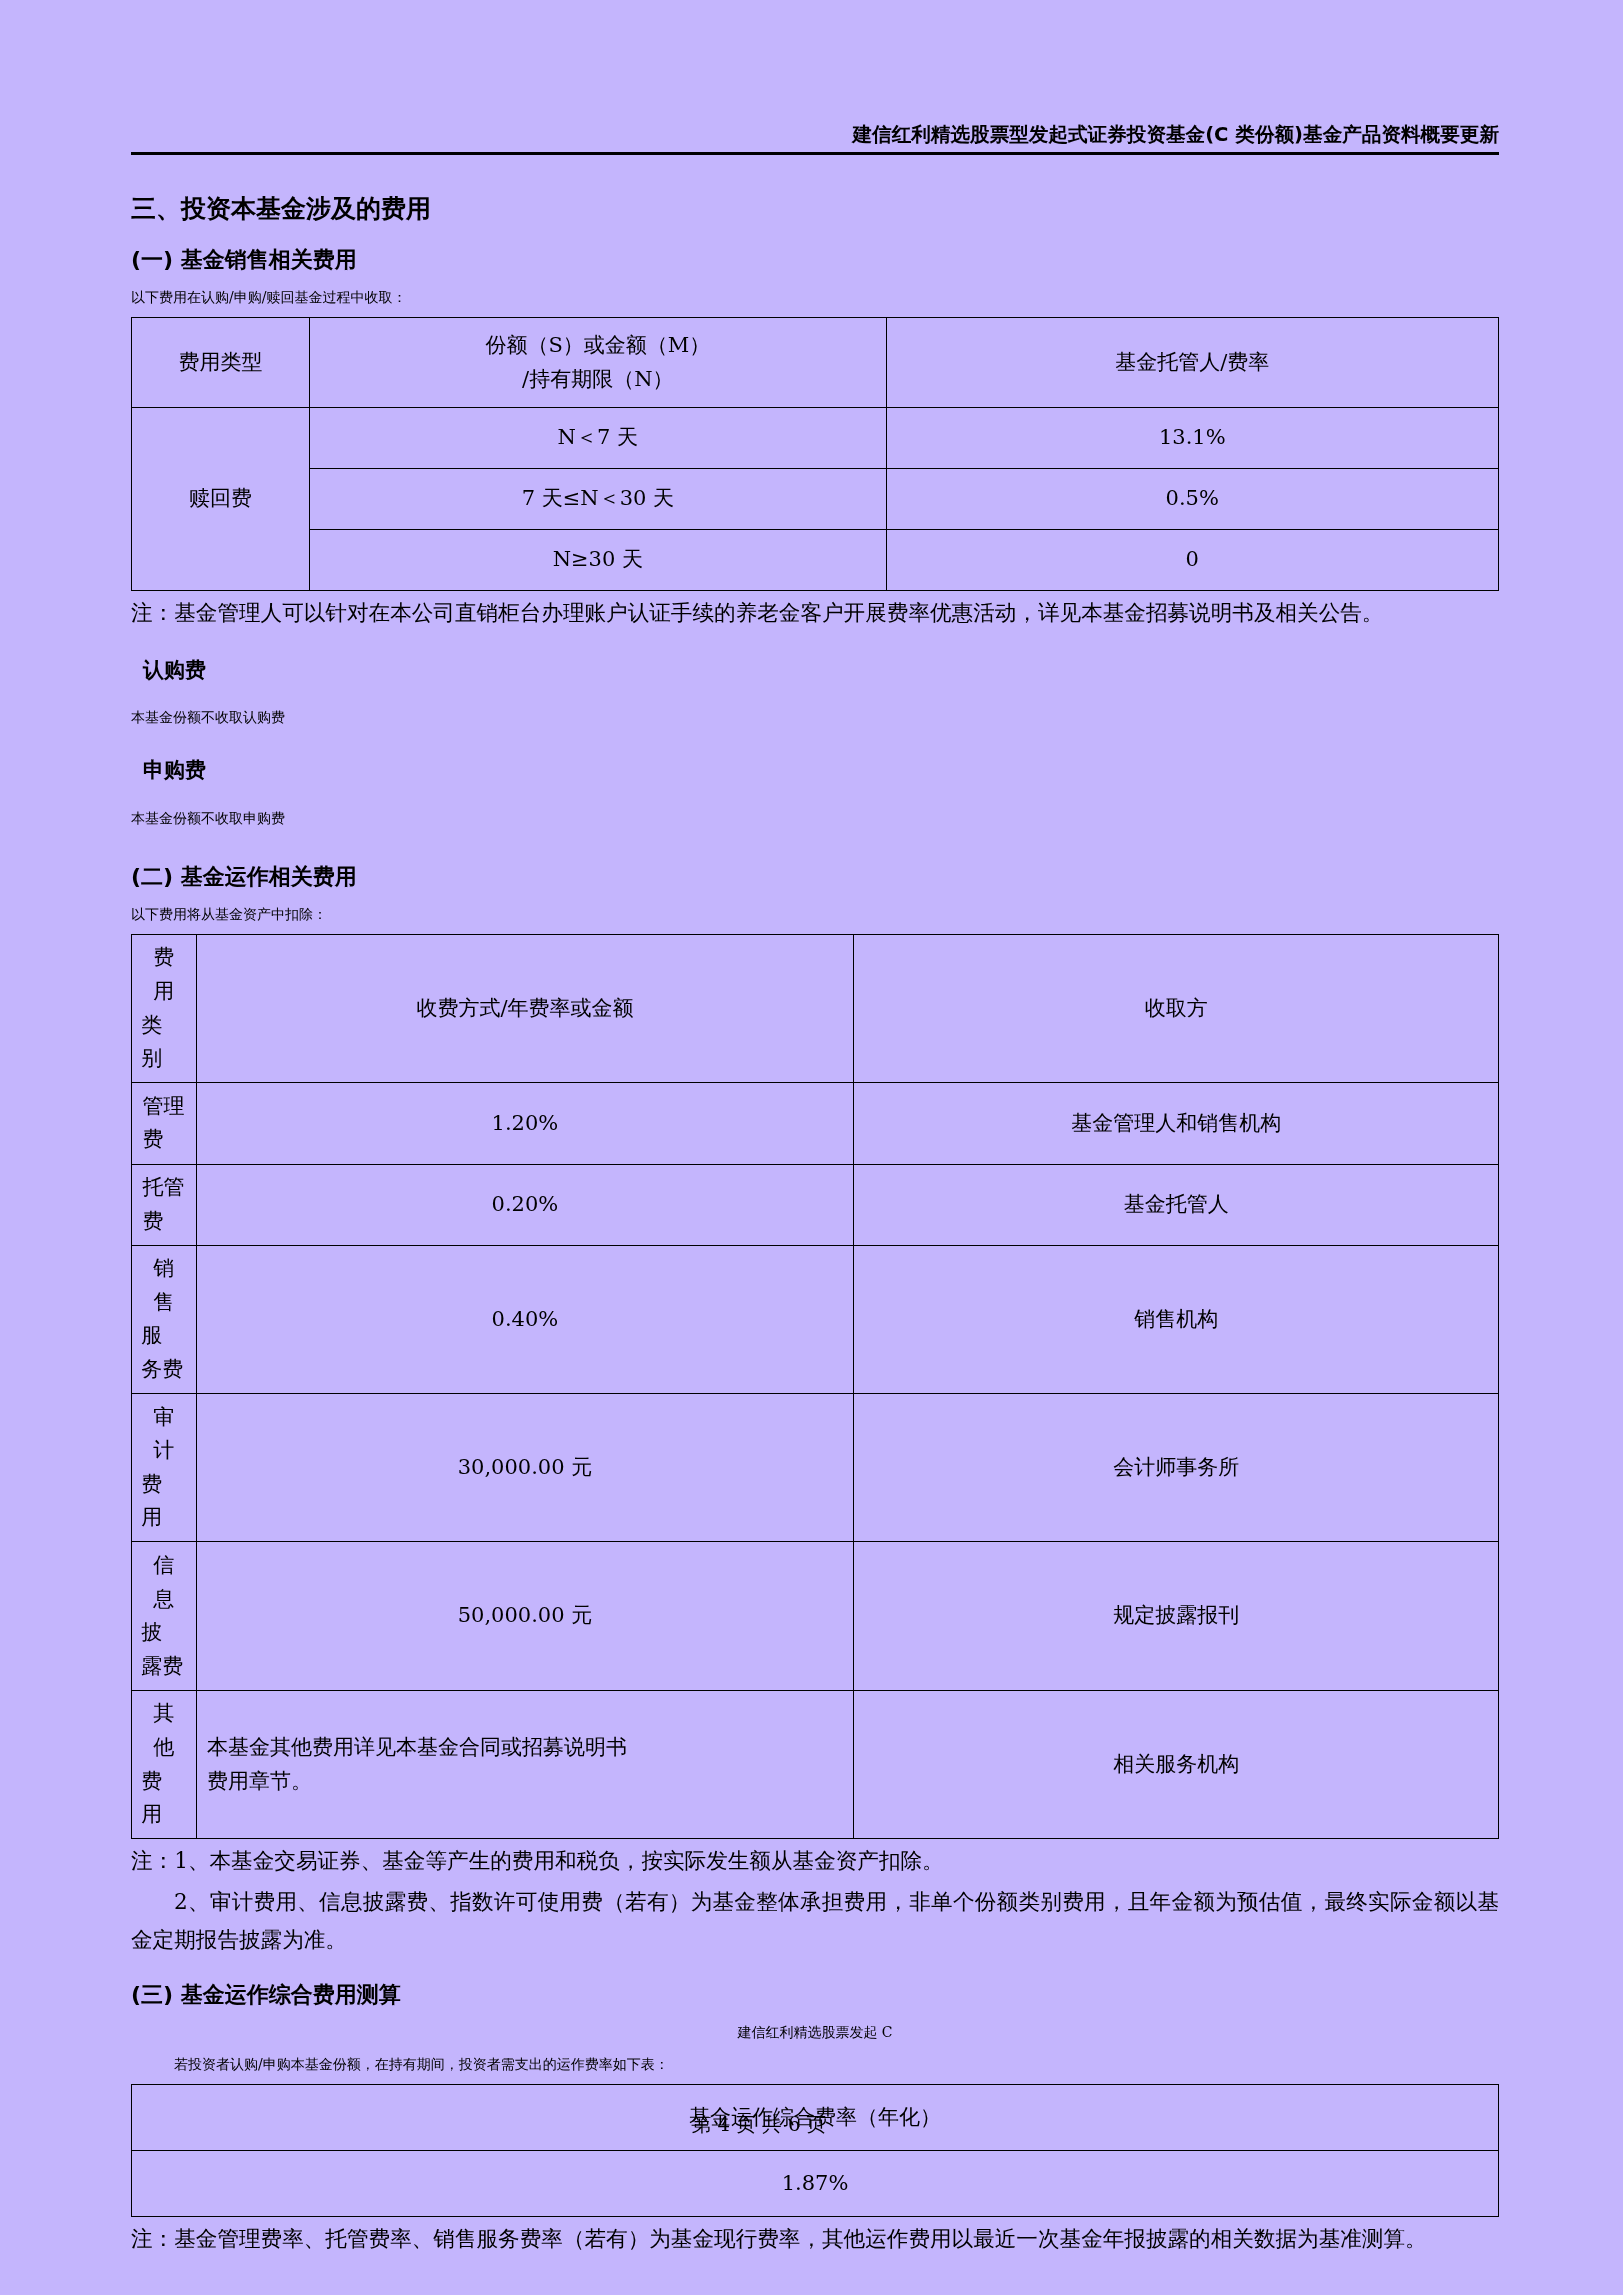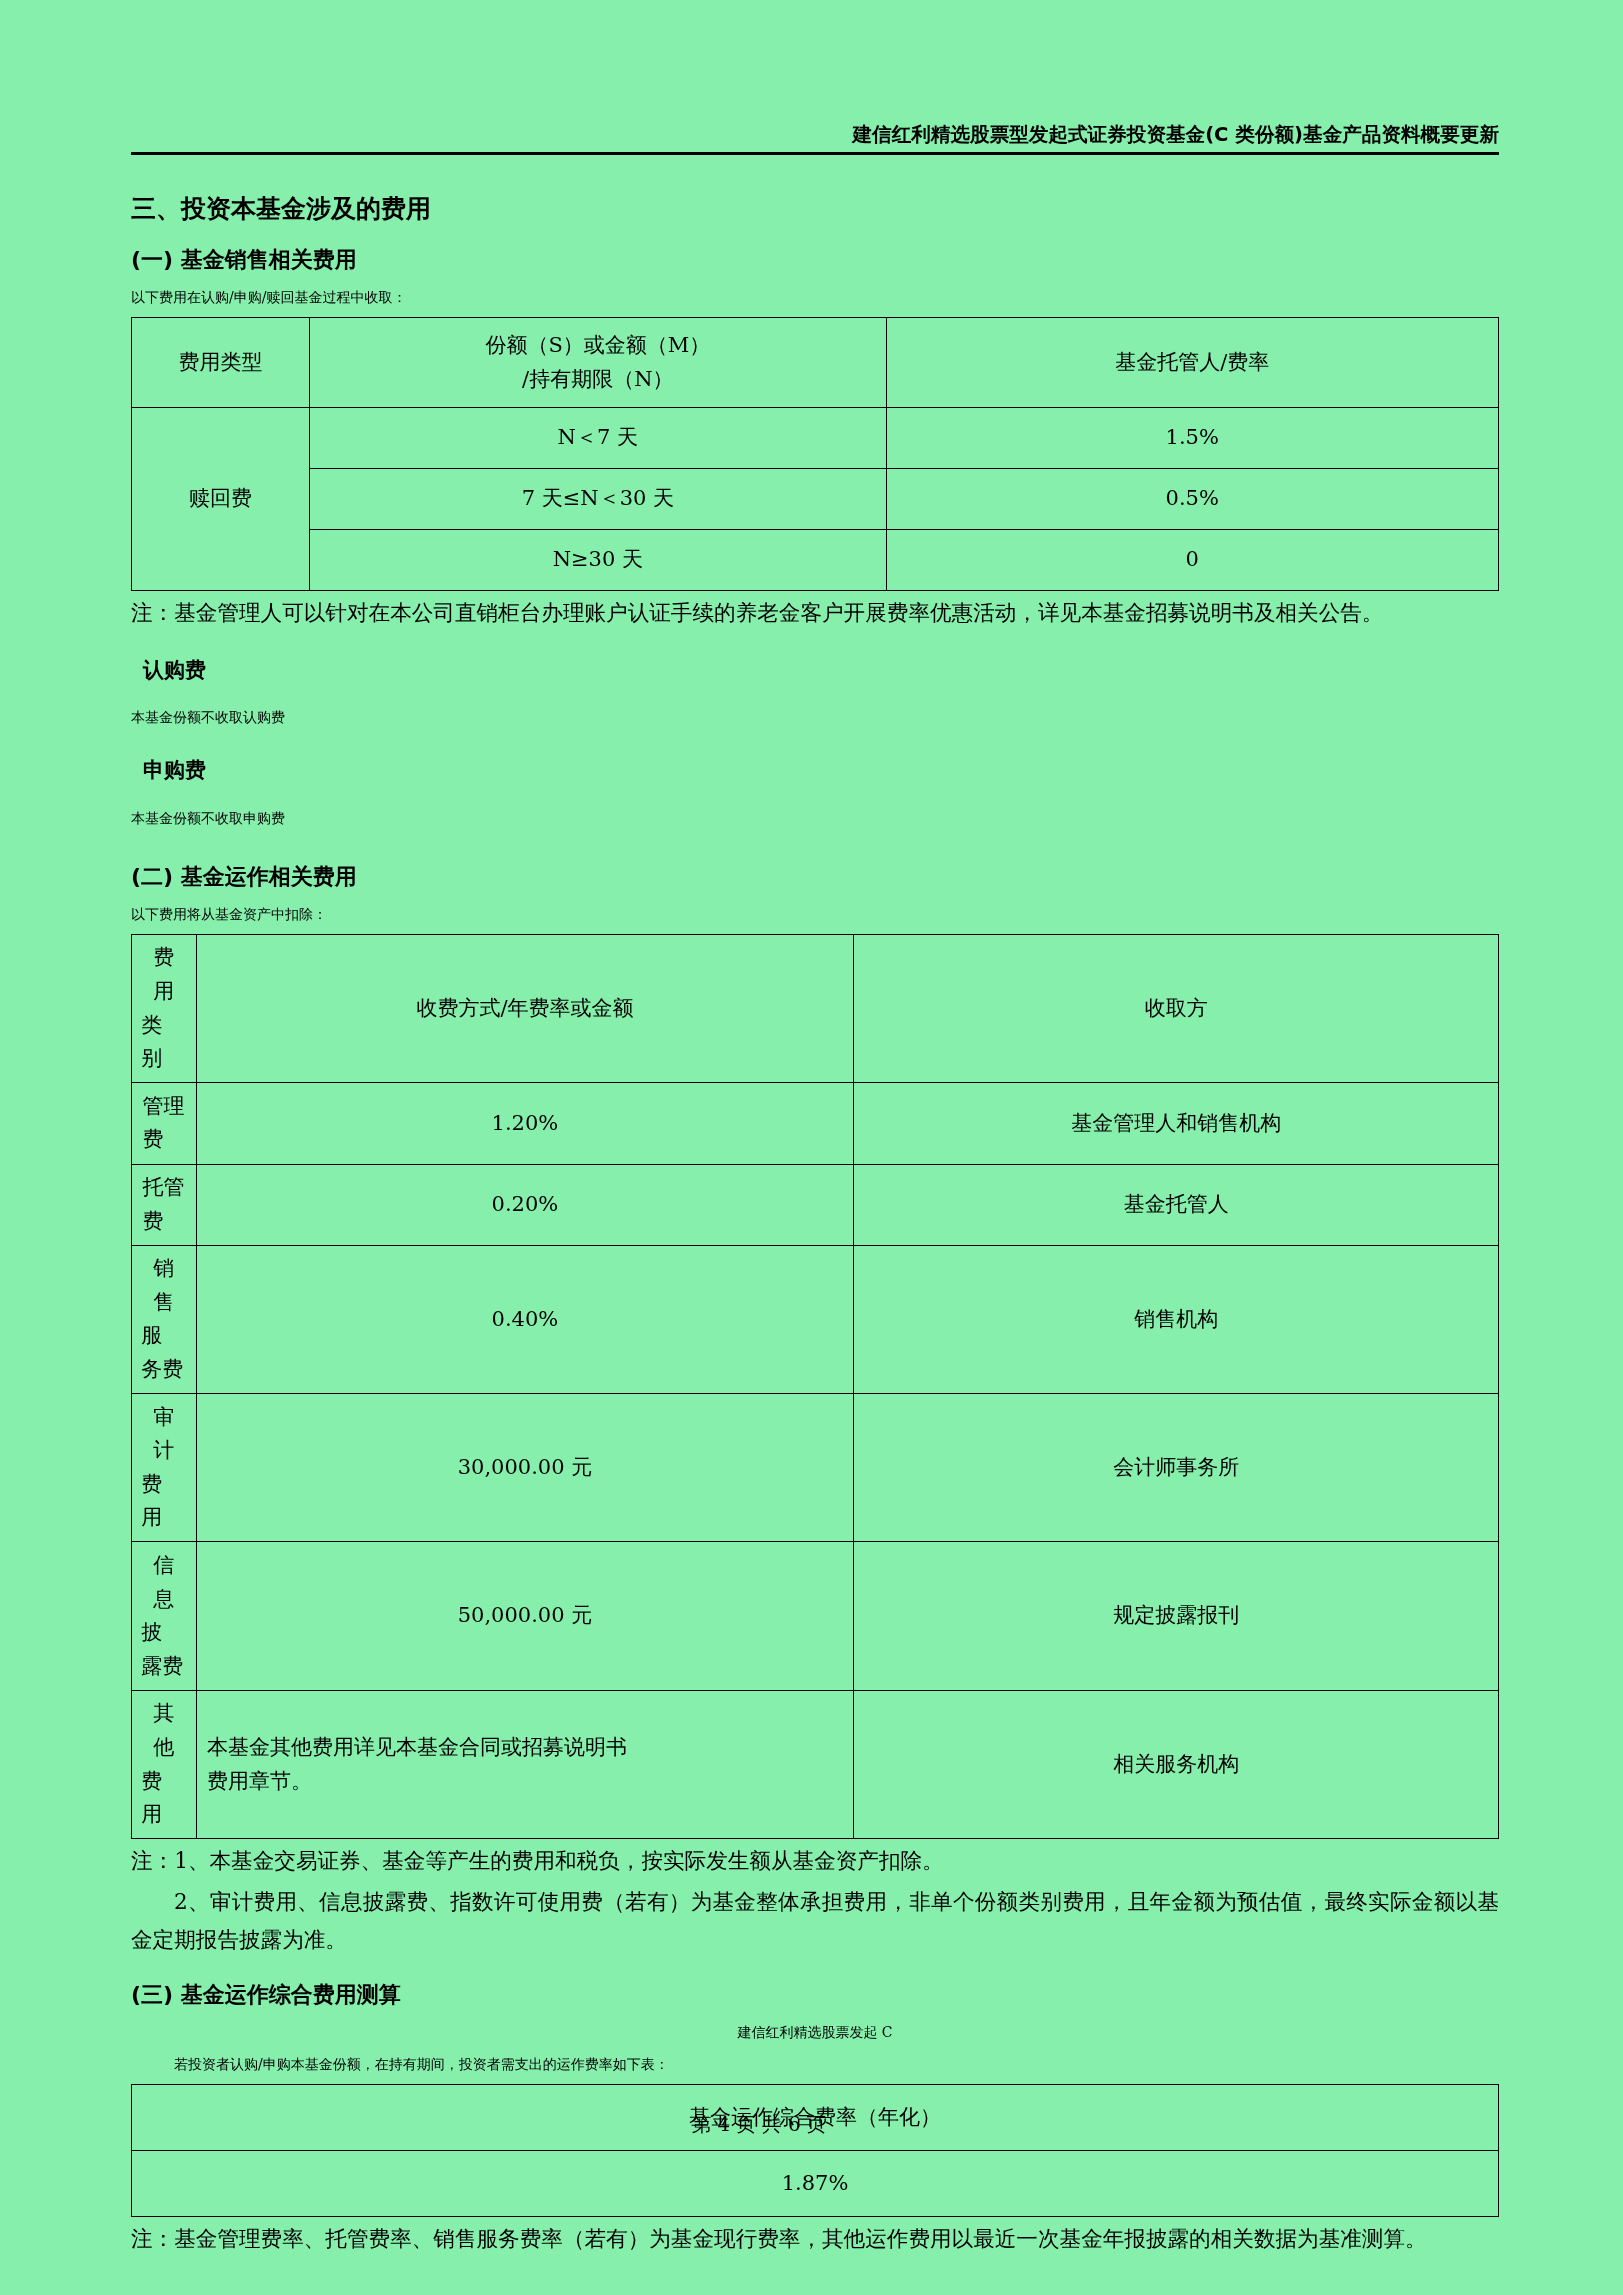--- a/index.html
+++ b/index.html
@@ -8,21 +8,21 @@
     background: #ffffff;
   }
   body {
     font-family: "DejaVu Serif", "Liberation Serif", serif;
     color: #000000;
   }
   .page {
     position: relative;
     width: 1623px;
     height: 2295px;
-    background: #86efac;
+    background: #c4b5fd;
     box-sizing: border-box;
     overflow: hidden;
   }
 
   
   .doc-header {
     position: absolute;
     left: 131px;
     top: 123px;
     width: 1368px;
@@ -169,21 +169,21 @@
           <td rowspan="1" style="height:76px">费用类型</td>
           <td class="two-line">
             <div>份额（S）或金额（M）</div>
             <div>/持有期限（N）</div>
           </td>
           <td>基金托管人/费率</td>
         </tr>
         <tr>
           <td rowspan="3">赎回费</td>
           <td style="height:47px">N＜7 天</td>
-          <td>1.5%</td>
+          <td>13.1%</td>
         </tr>
         <tr>
           <td style="height:47px">7 天≤N＜30 天</td>
           <td>0.5%</td>
         </tr>
         <tr>
           <td style="height:47px">N≥30 天</td>
           <td>0</td>
         </tr>
       </tbody>

